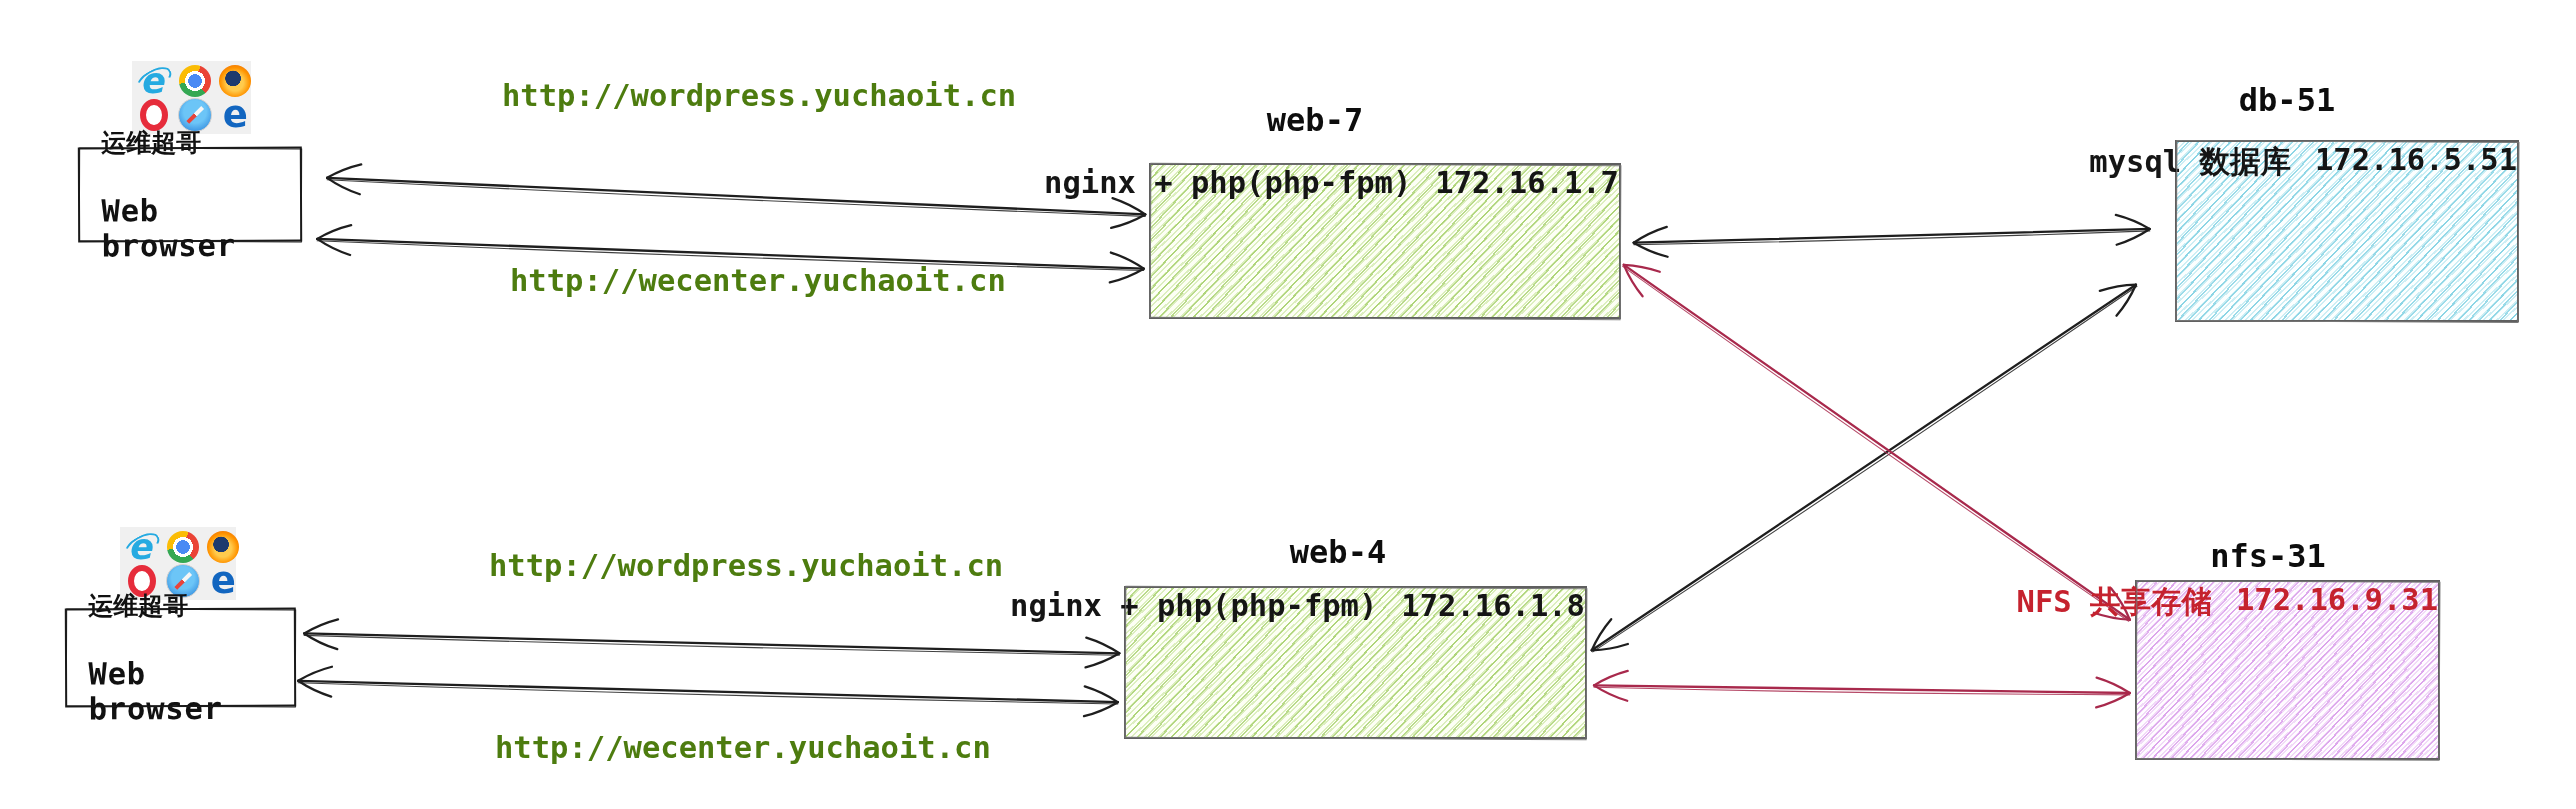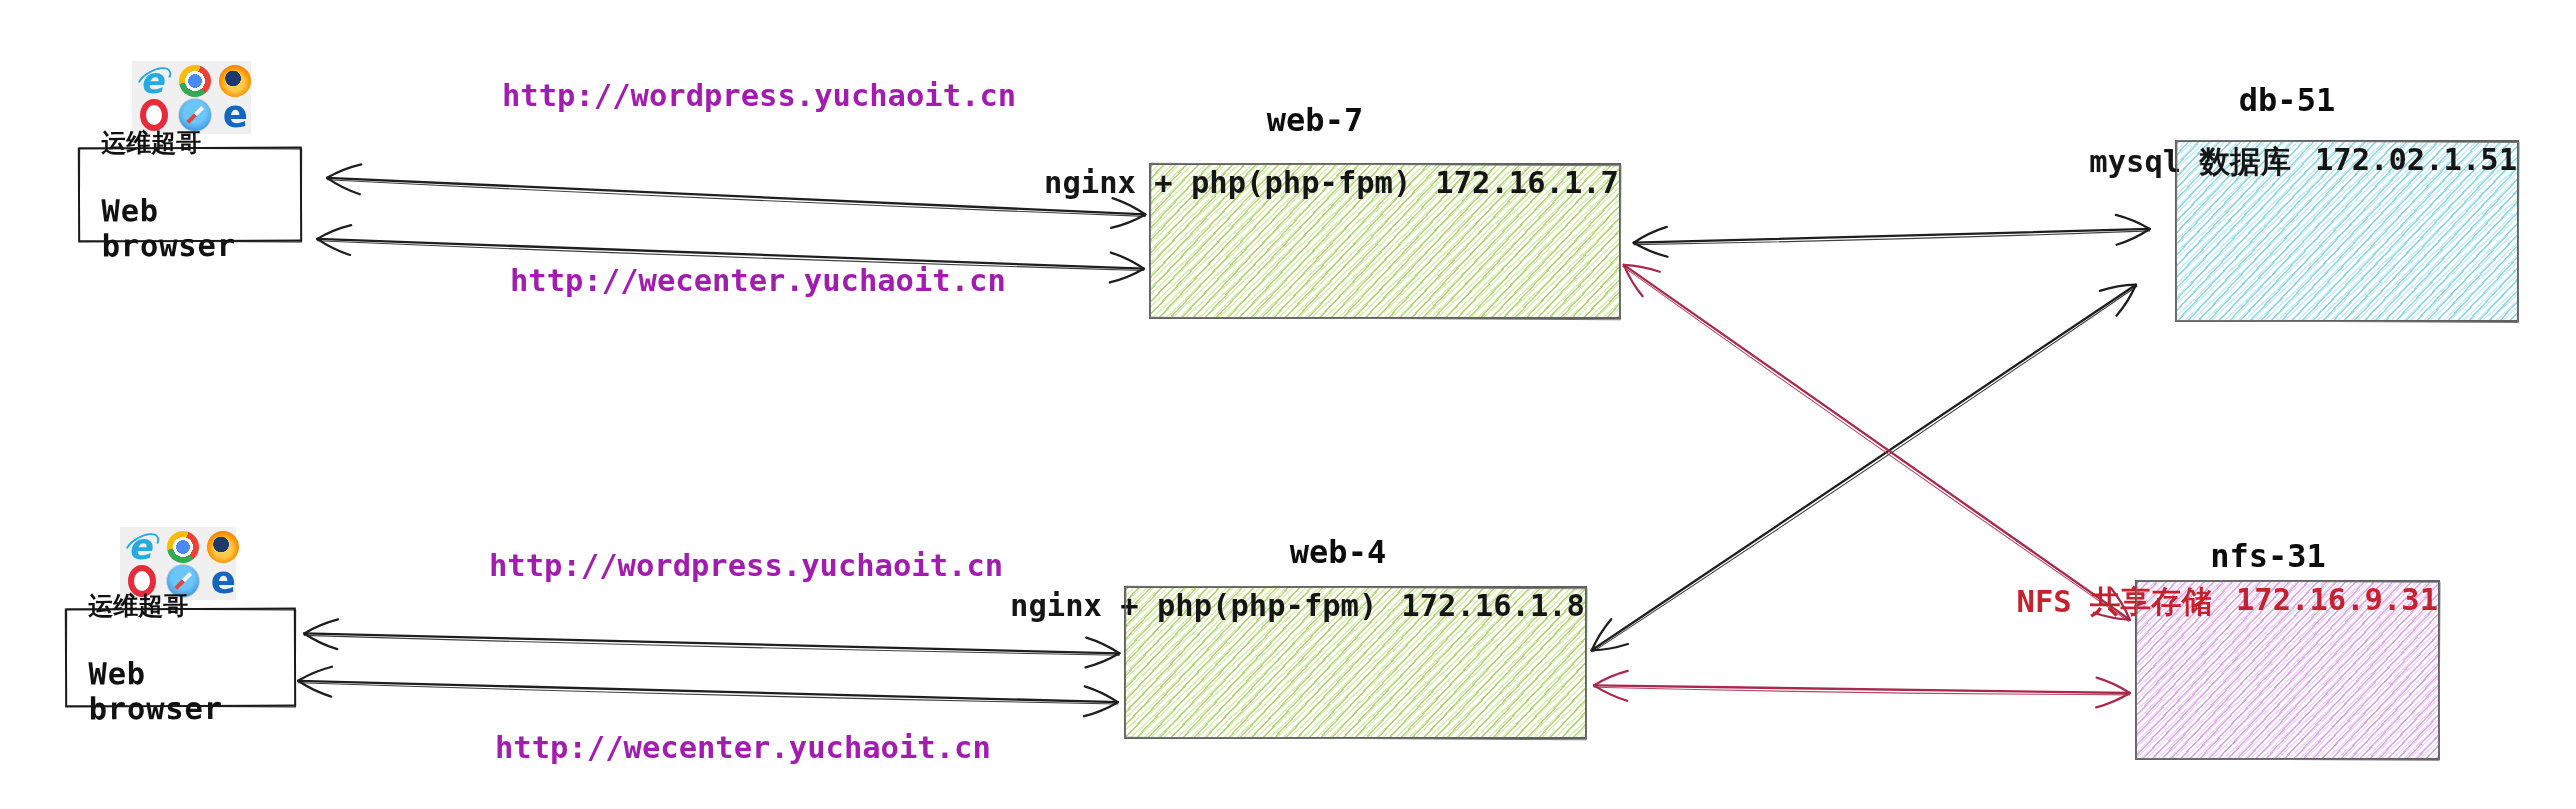--- a/index.html
+++ b/index.html
@@ -29,21 +29,21 @@
     repeating-linear-gradient(133deg, rgba(150,199,84,.65) 0 1.5px, transparent 1.5px 8.4px),
     repeating-linear-gradient(136deg, rgba(168,212,104,.38) 0 1.5px, transparent 1.5px 4.6px);}
   .hatch-cyan{background-color:#fcffff;background-image:
     repeating-linear-gradient(133deg, rgba(104,200,221,.65) 0 1.5px, transparent 1.5px 7.6px),
     repeating-linear-gradient(136deg, rgba(130,211,227,.38) 0 1.5px, transparent 1.5px 4.6px); margin-left: 20px;}
   .hatch-violet{background-color:#fffcff;background-image:
     repeating-linear-gradient(133deg, rgba(206,130,228,.6) 0 1.5px, transparent 1.5px 6.9px),
     repeating-linear-gradient(136deg, rgba(216,156,235,.35) 0 1.5px, transparent 1.5px 3.8px);}
 
   
-  .url{position:absolute;font-size:30.5px;font-weight:700;color:#a21caf;white-space:nowrap;}
+  .url{position:absolute;font-size:30.5px;font-weight:700;color:#4d7c0f;white-space:nowrap;}
   .node-title{position:absolute;font-size:32px;font-weight:700;color:#0d0d0d;white-space:nowrap;
               transform:translateX(-50%);}
 
   
   .icon-panel{position:absolute;background:#f0f0f0;display:grid;
               grid-template-columns:repeat(3,1fr);gap:1.5px 7.6px;padding:3.8px 6.1px;box-sizing:border-box;
               align-items:center;justify-items:center;}
   .bicon{width:32px;height:32px;border-radius:50%;position:relative;display:flex;
          align-items:center;justify-content:center;overflow:visible;}
   .ie-i,.edge-i{background:none;font-family:"DejaVu Sans","Liberation Sans",sans-serif;}
@@ -153,21 +153,21 @@
 
   <div class="node-title" style="left:1315px;top:101px;">web-7</div>
   <div class="box server-box hatch-green" style="left:1149px;top:163px;width:472px;height:156px;">
     <span class="server-line">nginx + php(php-fpm)</span>
     <span class="server-line">172.16.1.7</span>
   </div>
 
   <div class="node-title" style="left:2287px;top:73px;margin-top:8px;">db-51</div>
   <div class="box server-box hatch-cyan" style="left:2155px;top:140px;width:344px;height:182px;padding-left:73px;">
     <span class="server-line">mysql 数据库</span>
-    <span class="server-line">172.02.1.51</span>
+    <span class="server-line">172.16.5.51</span>
   </div>
 
   <div class="icon-panel" style="left:120px;top:527px;width:116px;height:73px;">
     <div class="bicon ie-i">e</div>
     <div class="bicon chrome-i"></div>
     <div class="bicon firefox-i"></div>
     <div class="bicon opera-i"></div>
     <div class="bicon safari-i"></div>
     <div class="bicon edge-i">e</div>
   </div>

